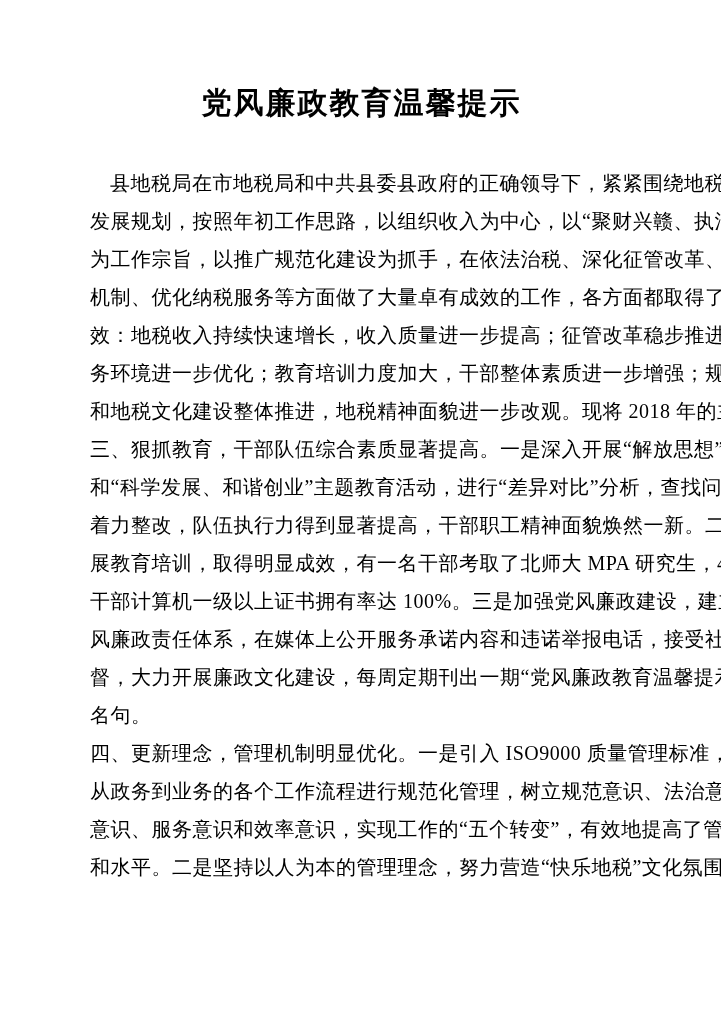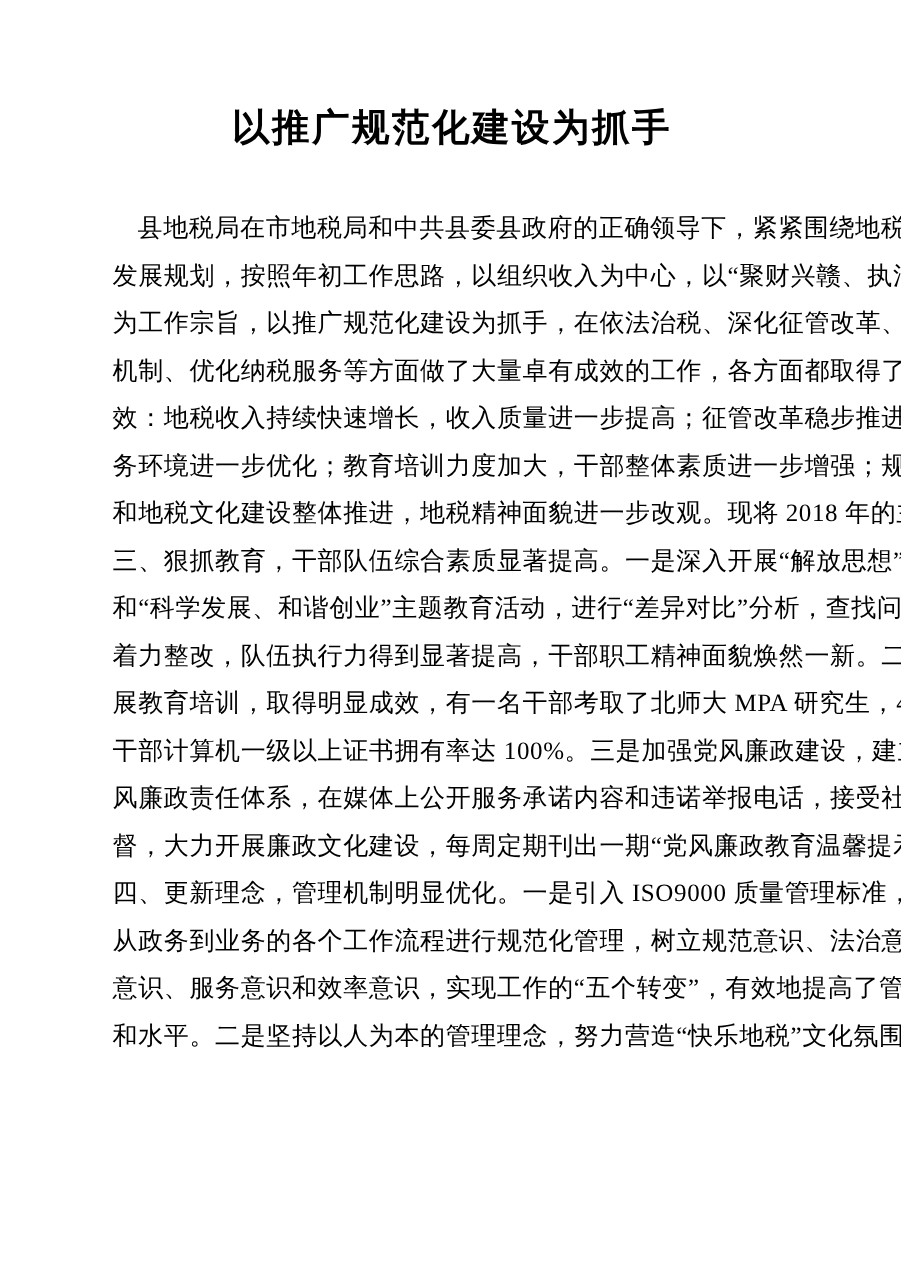--- a/index.html
+++ b/index.html
@@ -43,39 +43,40 @@
     letter-spacing: 0.5px;
   }
   .para.indented .line:first-child {
     text-indent: 20px;
   }
 </style>
 </head>
 <body>
 
 <div class="page">
-  <h1 class="doc-title">以推广规范化建设为抓手</h1>
+  <h1 class="doc-title">党风廉政教育温馨提示</h1>
   <div class="doc-body" id="paragraphs">
       <div class="para indented">
         <div class="line">县地税局在市地税局和中共县委县政府的正确领导下，紧紧围绕地税“十一五”</div>
         <div class="line">发展规划，按照年初工作思路，以组织收入为中心，以“聚财兴赣、执法为民”</div>
         <div class="line">为工作宗旨，以推广规范化建设为抓手，在依法治税、深化征管改革、健全征管</div>
         <div class="line">机制、优化纳税服务等方面做了大量卓有成效的工作，各方面都取得了明显的成</div>
         <div class="line">效：地税收入持续快速增长，收入质量进一步提高；征管改革稳步推进，地税政</div>
         <div class="line">务环境进一步优化；教育培训力度加大，干部整体素质进一步增强；规范化建设</div>
         <div class="line">和地税文化建设整体推进，地税精神面貌进一步改观。现将 2018 年的主要工作</div>
       </div>
       <div class="para">
         <div class="line">三、狠抓教育，干部队伍综合素质显著提高。一是深入开展“解放思想”大讨论</div>
         <div class="line">和“科学发展、和谐创业”主题教育活动，进行“差异对比”分析，查找问题，</div>
         <div class="line">着力整改，队伍执行力得到显著提高，干部职工精神面貌焕然一新。二是大力开</div>
         <div class="line">展教育培训，取得明显成效，有一名干部考取了北师大 MPA 研究生，45 岁以下</div>
         <div class="line">干部计算机一级以上证书拥有率达 100%。三是加强党风廉政建设，建立健全党</div>
         <div class="line">风廉政责任体系，在媒体上公开服务承诺内容和违诺举报电话，接受社会各界监</div>
         <div class="line">督，大力开展廉政文化建设，每周定期刊出一期“党风廉政教育温馨提示”名言</div>
+        <div class="line">名句。</div>
       </div>
       <div class="para">
         <div class="line">四、更新理念，管理机制明显优化。一是引入 ISO9000 质量管理标准，对全系统</div>
         <div class="line">从政务到业务的各个工作流程进行规范化管理，树立规范意识、法治意识、责任</div>
         <div class="line">意识、服务意识和效率意识，实现工作的“五个转变”，有效地提高了管理效率</div>
         <div class="line">和水平。二是坚持以人为本的管理理念，努力营造“快乐地税”文化氛围，抓好</div>
       </div>
     </div>
 </div>
 

